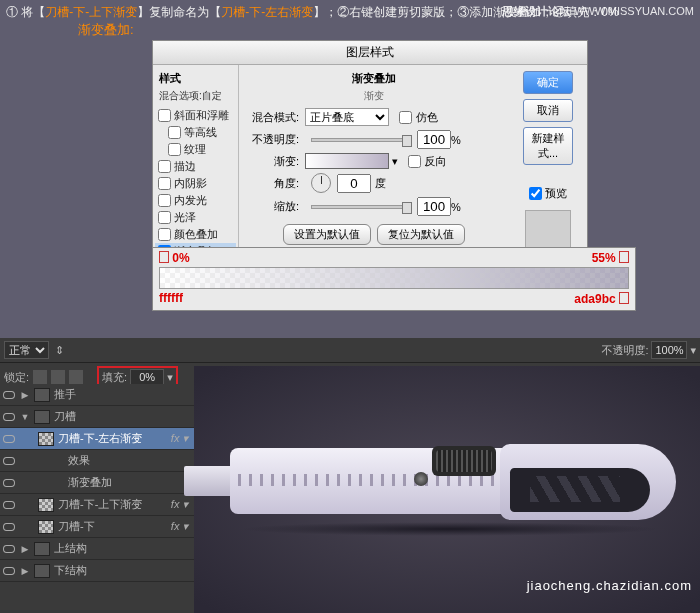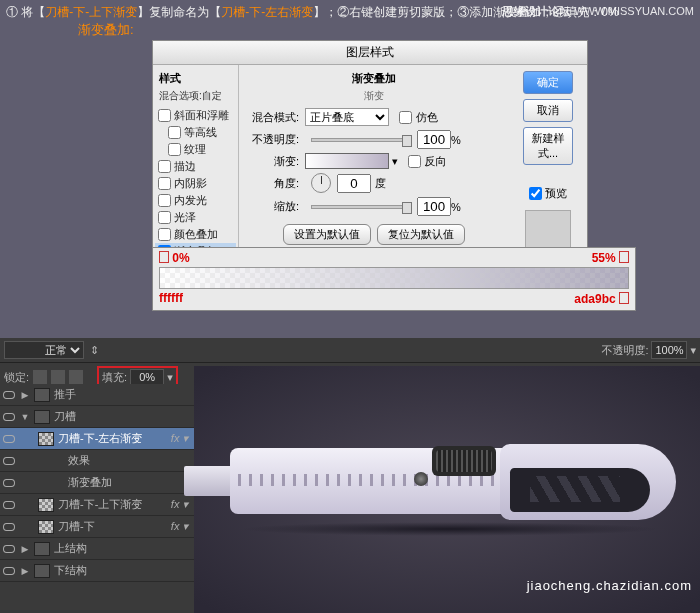--- a/index.html
+++ b/index.html
@@ -50,21 +50,21 @@
 .grad-strip { height:22px; border:1px solid #999; background:linear-gradient(90deg,#ffffff,#ada9bc); margin:2px 0; position:relative; }
 .grad-strip:before { content:""; position:absolute; inset:0;
   background-image:linear-gradient(45deg,#ccc 25%,transparent 25%,transparent 75%,#ccc 75%),
                    linear-gradient(45deg,#ccc 25%,transparent 25%,transparent 75%,#ccc 75%);
   background-size:10px 10px; background-position:0 0,5px 5px; opacity:.25; }
 .grad-bar-wrap .colors { display:flex; justify-content:space-between; font-size:12px; color:#d00; font-weight:bold; }
 
 .ps-panel { position:absolute; left:0; top:338px; width:700px; height:275px; background:#3a3a3a; color:#bbb; font-size:11px; }
 .ps-top { display:flex; align-items:center; padding:3px 4px; border-bottom:1px solid #222; gap:4px; }
 .ps-top select, .ps-top input { background:#2f2f2f; color:#ddd; border:1px solid #555; height:18px; font-size:11px; }
-.ps-top select { width:80px;text-align:right; }
+.ps-top select { width:45px; }
 .ps-top .spacer { flex:1; }
 .ps-top .opacity-box { display:flex; align-items:center; gap:3px; }
 .ps-top .opacity-box input { width:36px; text-align:center; }
 
 .ps-lock { display:flex; align-items:center; padding:3px 4px; border-bottom:1px solid #222; gap:4px; }
 .ps-lock .ico { width:14px; height:14px; display:inline-block; background:#555; }
 .fill-box { border:2px solid #d62027; padding:1px 3px; display:flex; align-items:center; gap:3px; }
 .fill-box input { width:34px; background:#2f2f2f; color:#ddd; border:1px solid #555; height:16px; font-size:11px; text-align:center; }
 
 .layers { position:absolute; left:0; top:46px; width:194px; bottom:0; overflow:hidden; background:#3a3a3a; }

